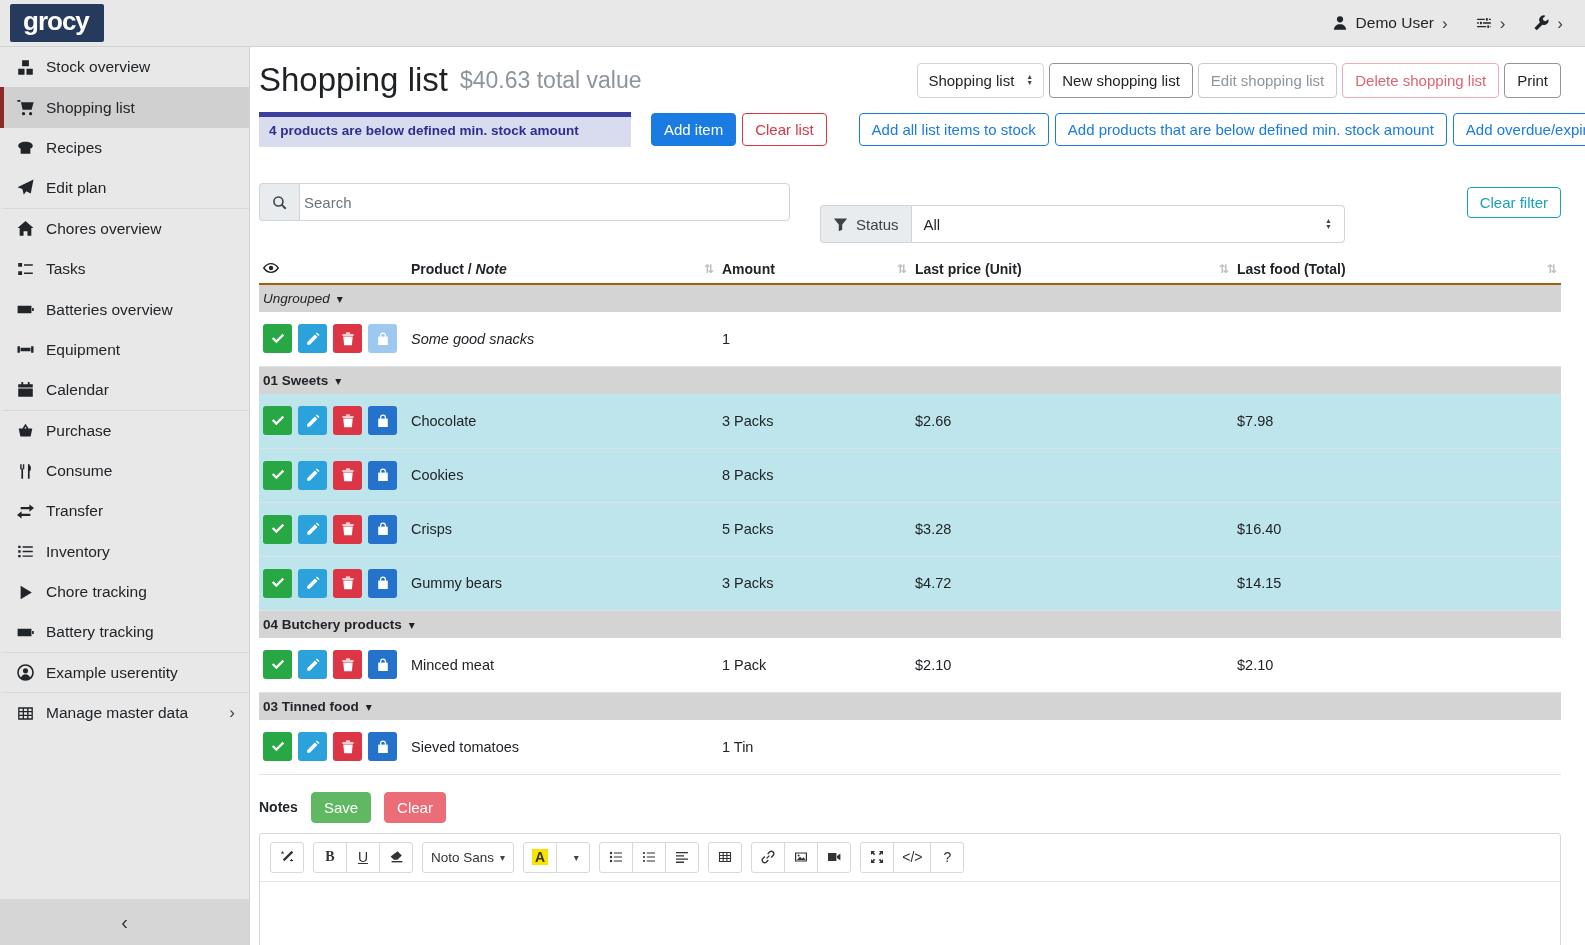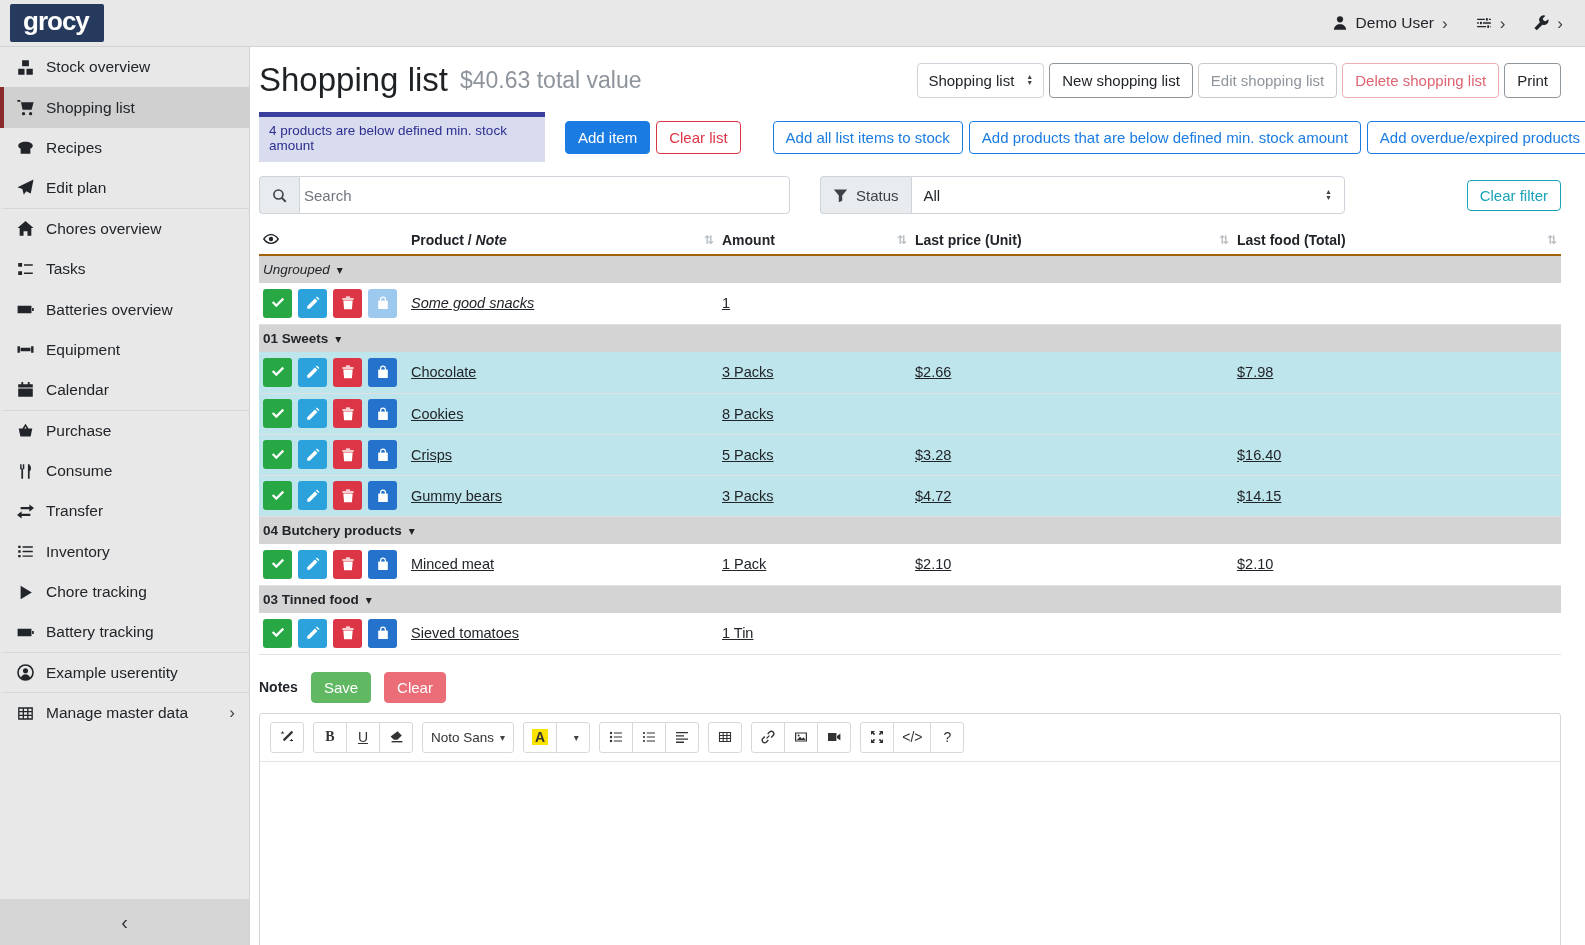--- a/index.html
+++ b/index.html
@@ -43,53 +43,53 @@
   .btn-outline-danger { color: #dc3545; border-color: #dc3545; }
   .btn-outline-danger-light { color: #e06371; border-color: #ecaeb4; }
   .btn-outline-primary { color: #1a7ce2; border-color: #1a7ce2; }
   .btn-outline-info { color: #18a2b8; border-color: #18a2b8; }
   .btn-primary { background: #1a7ce2; border-color: #1a7ce2; color: #fff; }
 
   .select-control { height: 35px; border: 1px solid #ced4da; border-radius: 4px; background: #fff; display: inline-flex; align-items: center; padding: 0 10px; gap: 12px; cursor: pointer; font-size: 15px; }
   .updown { display: inline-flex; flex-direction: column; font-size: 7px; line-height: 6px; color: #444; }
 
   .toolbar-row { display: flex; align-items: center; margin-top: 13px; }
-  .min-stock { position: relative; width: 286px; flex: none; background: #d9dbef; padding: 11px 4px 9px 10px; font-size: 13.5px; font-weight: 400; color: #2b2f8e; }
+  .min-stock { position: relative; width: 372px; flex: none; background: #d9dbef; padding: 11px 4px 9px 10px; font-size: 13.5px; font-weight: 700; color: #2b2f8e; }
   .min-stock::before { content: ""; position: absolute; left: 0; top: 0; right: 0; height: 5px; background: #3a3f9d; }
   .toolbar-row .btn { height: 33px; }
   .toolbar-row .gap { width: 20px; flex: none; }
   .toolbar-row .btns { display: flex; gap: 6px; align-items: center; margin-left: 20px; }
 
   .filter-row { display: flex; align-items: center; margin-top: 14px; }
   .input-group { display: flex; height: 38px; }
   .ig-prepend { background: #e9ecef; border: 1px solid #ced4da; border-right: none; border-radius: 4px 0 0 4px; display: flex; align-items: center; gap: 8px; padding: 0 12px; color: #3c4248; }
   .ig-prepend svg { width: 15px; height: 15px; }
   .search-group { width: 531px; }
   .search-input { flex: 1; border: 1px solid #ced4da; border-radius: 0 4px 4px 0; padding: 0 4px; font-size: 15px; color: #495057; font-family: inherit; outline: none; }
   .search-input::placeholder { color: #6c757d; }
-  .status-group { width: 525px; margin-left: 30px; }
+  .status-group { width: 525px; margin-left: 30px; margin-top: 44px; }
   .status-select { flex: 1; border: 1px solid #ced4da; border-radius: 0 4px 4px 0; display: flex; align-items: center; padding: 0 12px; cursor: pointer; }
   .status-select .updown { margin-left: auto; }
   .clear-filter { margin-left: auto; height: 31px; font-size: 15px; }
 
   
   table.list { width: 100%; border-collapse: collapse; table-layout: fixed; margin-top: 12px; font-size: 14.5px; }
   table.list th, table.list td { text-align: left; vertical-align: middle; padding: 0 4px; }
   thead th { border-bottom: 2px solid #a16207; font-size: 14px; font-weight: 700; height: 29px; }
   .th-inner { display: flex; align-items: center; justify-content: space-between; }
   .sort { color: #b9bfc4; font-size: 12px; font-family: "DejaVu Sans", sans-serif; }
   .eye-toggle { color: #212529; cursor: pointer; }
   .eye-toggle svg { width: 16px; height: 16px; }
 
   tr.group-row td { background: #d4d4d4; height: 28px; font-size: 13.5px; padding-left: 4px; }
   .group-name { font-weight: 700; }
   .group-name.it { font-weight: 400; font-style: italic; }
   .caret { margin-left: 7px; font-size: 12px; color: #222; font-family: "DejaVu Sans", sans-serif; }
 
-  tr.data-row td { height: 41px; border-bottom: 1px solid #dee2e6; text-decoration: underline; }
+  tr.data-row td { height: 54px; border-bottom: 1px solid #dee2e6; }
   tr.data-row.hl td { background: #bee5eb; }
   .actions { display: flex; gap: 6px; }
   .abtn { width: 29px; height: 29px; border: none; border-radius: 3px; display: inline-flex; align-items: center; justify-content: center; color: #fff; cursor: pointer; padding: 0; }
   .abtn svg { width: 14px; height: 14px; fill: #fff; }
   .abtn.check { background: #28a745; }
   .abtn.edit { background: #2ba2db; }
   .abtn.del { background: #dc3545; }
   .abtn.bag { background: #2472cc; }
   .abtn.bag.disabled { background: #9ec9ef; cursor: default; }
   .cell-product.it { font-style: italic; }

